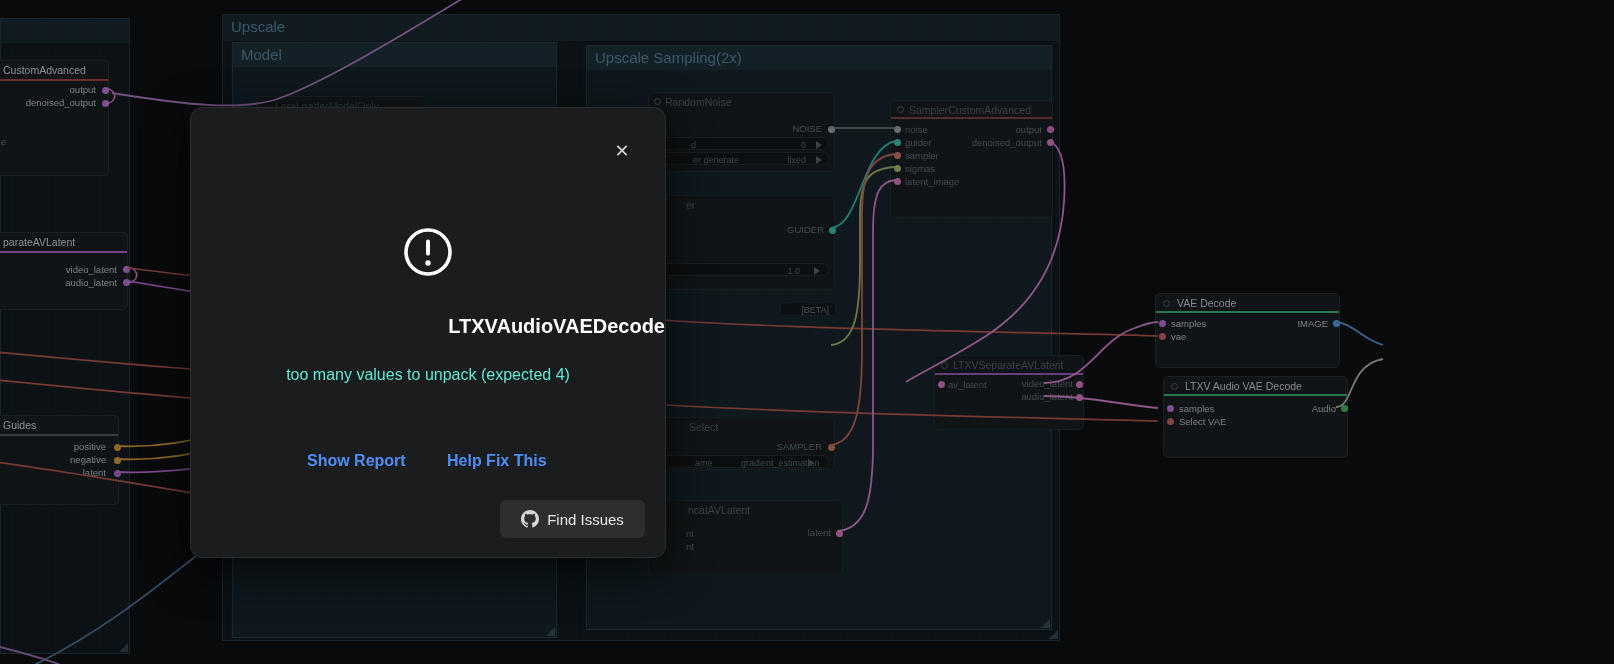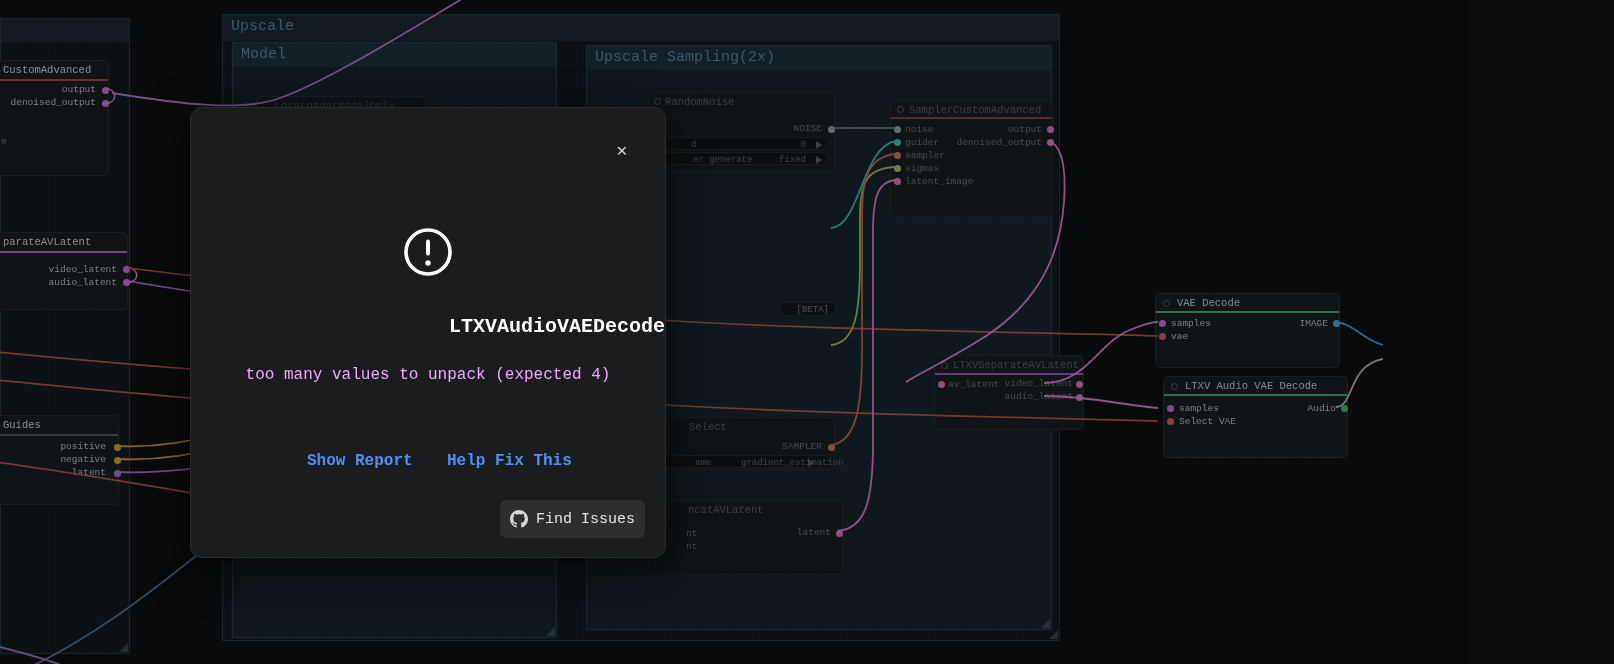--- a/index.html
+++ b/index.html
@@ -1,17 +1,17 @@
 <!DOCTYPE html>
 <html><head>
 <meta charset="utf-8">
 <style>
   html,body{margin:0;padding:0;background:#0a0b0c;font-family:"Liberation Sans",sans-serif;}
   #canvas{position:relative;width:1470px;height:664px;overflow:hidden;background:#0a0b0c;
-    background-image:repeating-linear-gradient(90deg,rgba(255,255,255,0.008) 0 1px,transparent 1px 11px);font-family:Liberation Mono, monospace;}
+    background-image:repeating-linear-gradient(90deg,rgba(255,255,255,0.008) 0 1px,transparent 1px 11px);}
   .group{position:absolute;background:rgba(44,84,106,0.14);border:1px solid rgba(90,140,170,0.22);box-sizing:border-box;}
   .ghead{position:absolute;left:0;top:0;right:0;height:24px;background:rgba(70,115,142,0.13);}
   .gtitle{position:absolute;left:8px;top:3px;font-size:15px;color:#4d7389;white-space:nowrap;}
   .gcorner{position:absolute;right:1px;bottom:1px;width:0;height:0;border-left:9px solid transparent;border-bottom:9px solid rgba(120,160,185,0.28);}
   .node{position:absolute;background:#16191d;border:1px solid #26292d;border-radius:5px;box-sizing:border-box;}
   .node.dim{background:#14181b;border-color:#20262b;}
   .ntitle{position:absolute;left:0;right:0;top:0;height:18px;font-size:10.5px;color:#b5bdc2;padding:3px 0 0 8px;box-sizing:border-box;white-space:nowrap;overflow:hidden;}
   .dim .ntitle{color:#49555c;}
   .nicon{position:absolute;width:7px;height:7px;border-radius:50%;border:1.5px solid #4a5358;box-sizing:border-box;}
   .underline{position:absolute;left:0;right:0;height:2px;}
@@ -25,21 +25,21 @@
   .wlabel{position:absolute;top:2px;font-size:9px;}
   .wval{position:absolute;top:2px;font-size:9px;}
   .arrow-r{position:absolute;width:0;height:0;border-top:4px solid transparent;border-bottom:4px solid transparent;border-left:6px solid #4a545b;}
   .arrow-l{position:absolute;width:0;height:0;border-top:4px solid transparent;border-bottom:4px solid transparent;border-right:6px solid #4a545b;}
   #wires{position:absolute;left:0;top:0;pointer-events:none;}
   #backdrop{position:absolute;inset:0;background:rgba(5,6,7,0.25);}
   #modal{position:absolute;left:190px;top:107px;width:476px;height:451px;background:#1b1c1d;border:1px solid #2b2c2e;border-radius:12px;box-shadow:0 12px 44px rgba(0,0,0,0.65);box-sizing:border-box;}
   #modal-close{position:absolute;top:30px;right:30px;width:26px;height:26px;font-size:18px;color:#cfd2d4;text-align:center;line-height:26px;cursor:pointer;}
   #alert-icon{position:absolute;left:211px;top:118px;}
   #modal-title{position:absolute;left:0;right:0;top:207px;text-align:right;font-size:20px;font-weight:bold;color:#ffffff;}
-  #modal-msg{position:absolute;left:0;right:0;top:258px;text-align:center;font-size:16px;color:#f0abfc;}
+  #modal-msg{position:absolute;left:0;right:0;top:258px;text-align:center;font-size:16px;color:#5eead4;}
   .mlink{position:absolute;top:344px;font-size:16px;font-weight:600;color:#4f8ff7;cursor:pointer;}
   #find-issues{position:absolute;left:309px;top:392px;width:145px;height:38px;background:#2d2e30;border-radius:6px;display:flex;align-items:center;justify-content:center;gap:8px;font-size:15px;color:#e4e5e6;cursor:pointer;}
 </style>
 </head>
 <body>
 
 <div id="canvas">
 
   <div class="group" style="left:0;top:18px;width:130px;height:636px;">
     <div class="ghead"></div>
@@ -108,20 +108,29 @@
       <span class="wval" style="right:22px;">0</span>
       <span class="arrow-r" style="right:6px;top:3px;"></span>
     </div>
     <div class="widget" style="left:8px;top:59px;width:172px;height:13px;">
       <span class="wlabel" style="left:35px;">er generate</span>
       <span class="wval" style="right:22px;">fixed</span>
       <span class="arrow-r" style="right:6px;top:3px;"></span>
     </div>
   </div>
 
+  <div class="node dim" style="left:648px;top:195px;width:187px;height:95px;">
+    <div class="ntitle" style="padding-left:37px;">er</div>
+    <div class="slot r" style="right:10px;top:28px;">GUIDER</div>
+    <div class="dot" style="left:180px;top:30.5px;background:#38a89c;"></div>
+    <div class="widget" style="left:8px;top:67px;width:172px;height:13px;">
+      <span class="wval" style="right:28px;">1.0</span>
+      <span class="arrow-r" style="right:8px;top:3px;"></span>
+    </div>
+  </div>
 
   <div class="widget" style="left:780px;top:302px;width:56px;height:14px;border-radius:3px;">
     <span class="wval" style="right:6px;top:2px;color:#5d686f;">[BETA]</span>
   </div>
 
 
   <div class="node dim" style="left:648px;top:417px;width:187px;height:53px;">
     <div class="ntitle" style="padding-left:40px;">Select</div>
     <div class="slot r" style="right:12px;top:23px;">SAMPLER</div>
     <div class="dot" style="left:179px;top:25.5px;background:#b06a5a;"></div>

